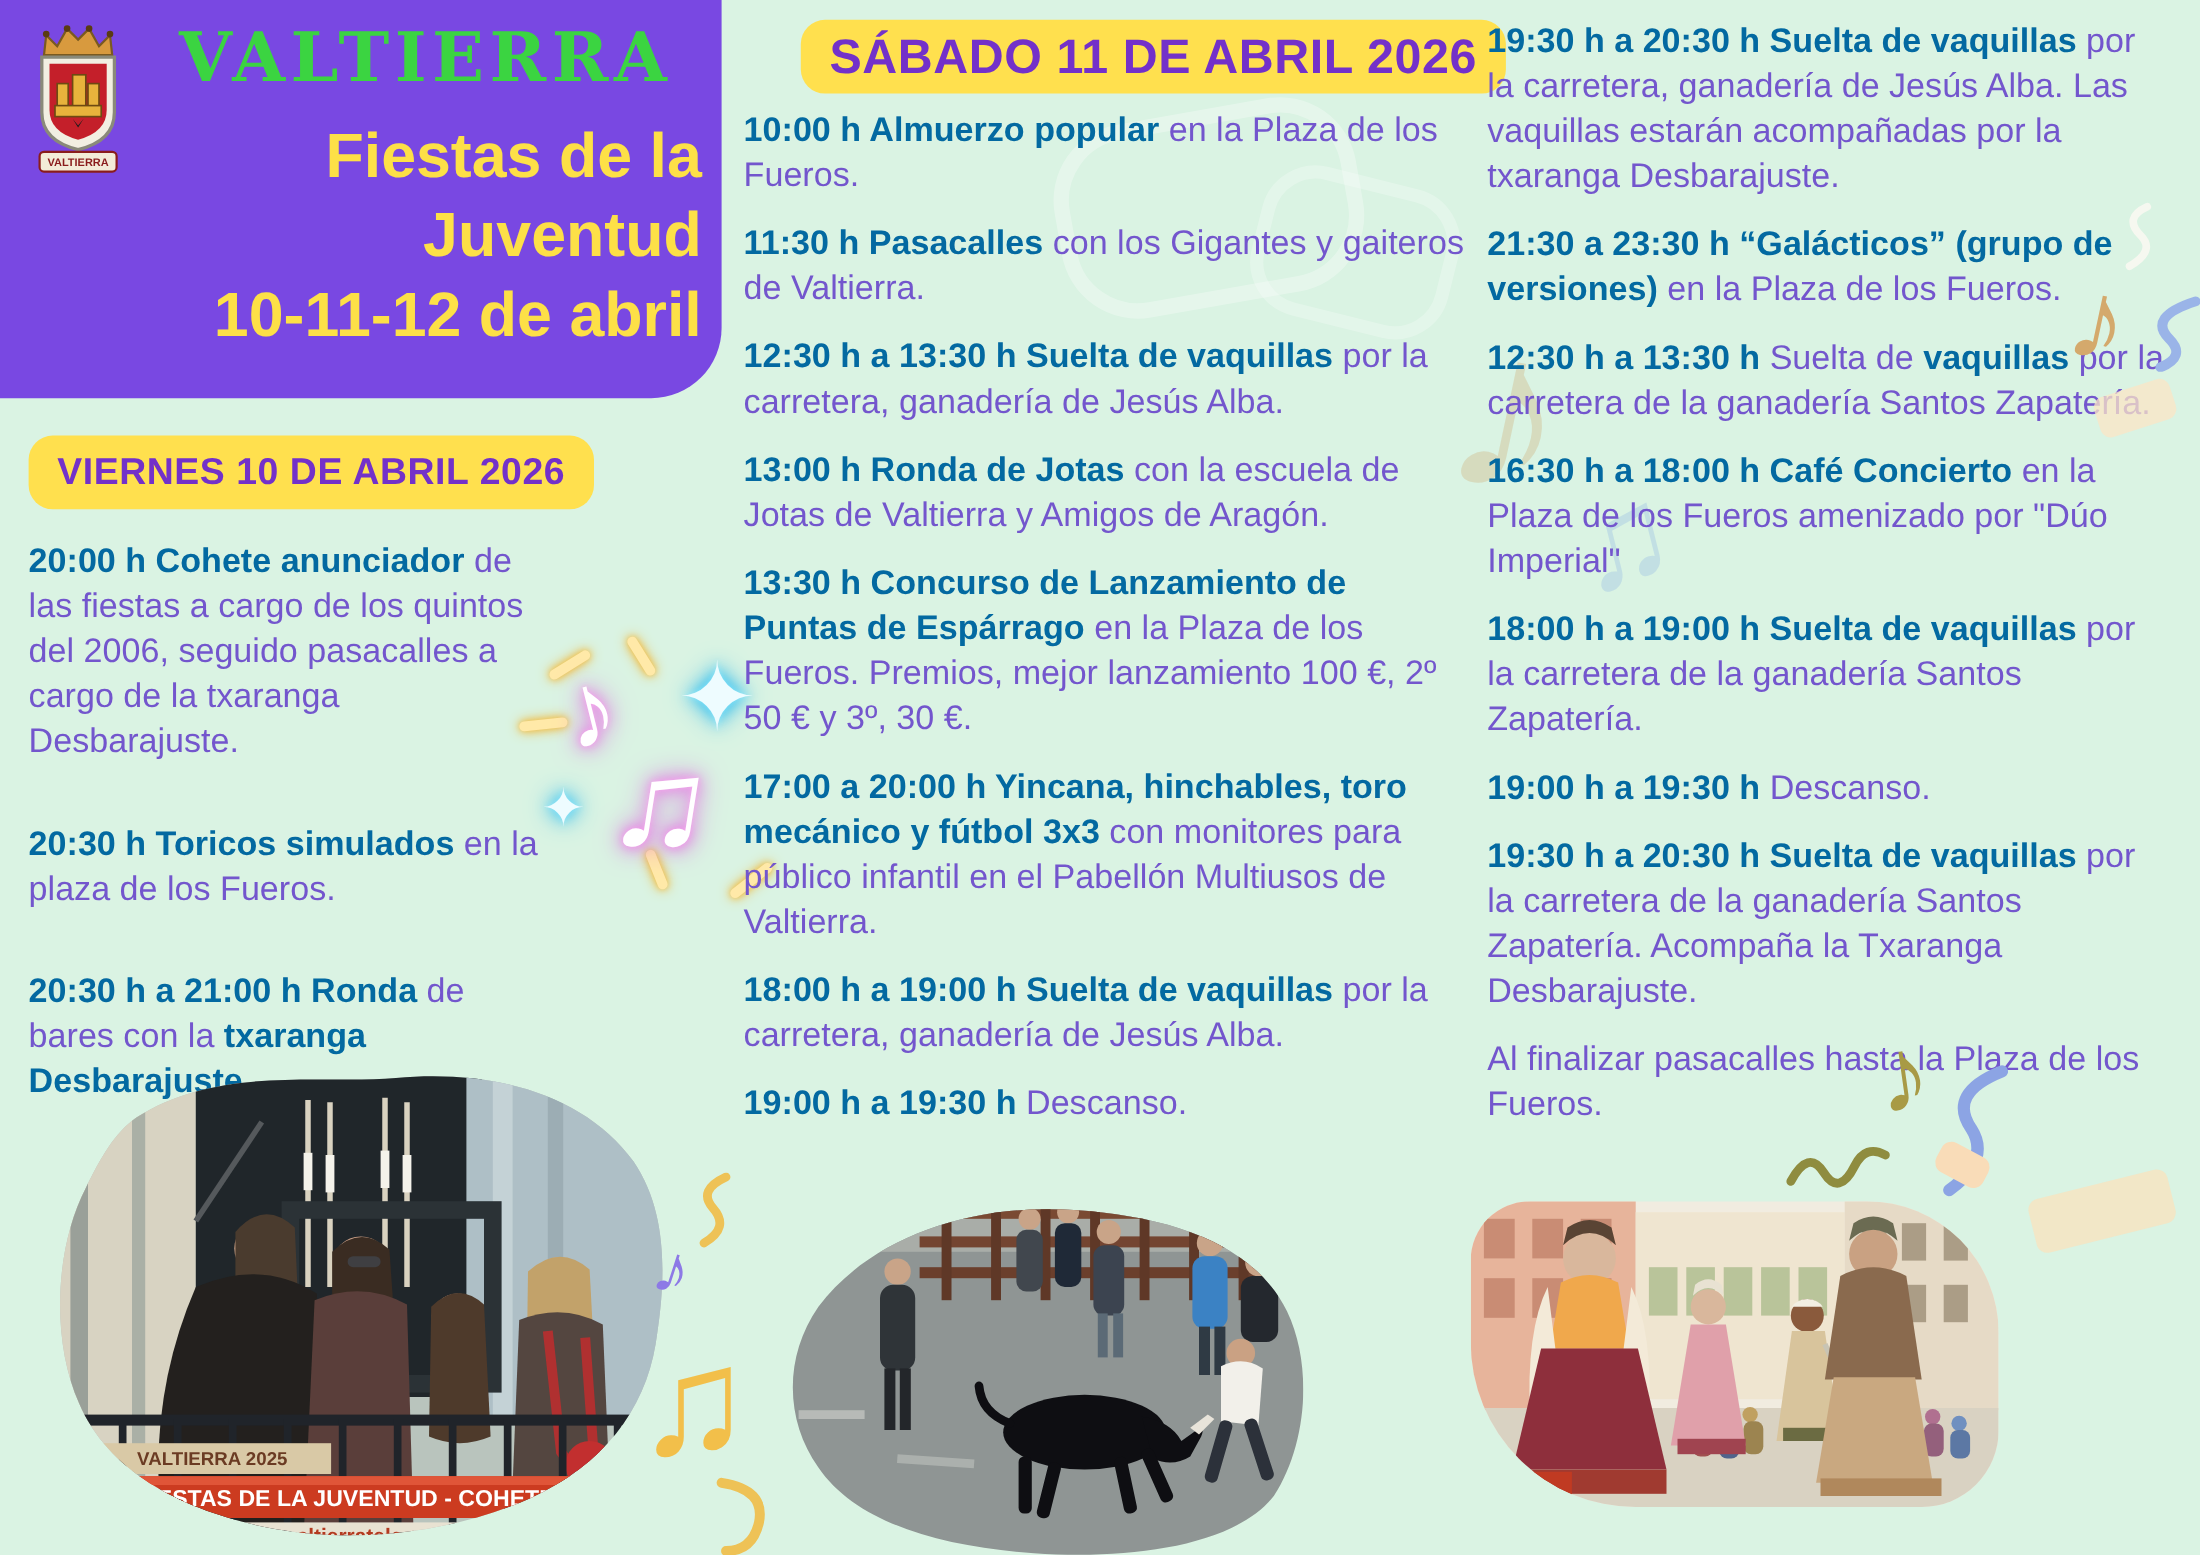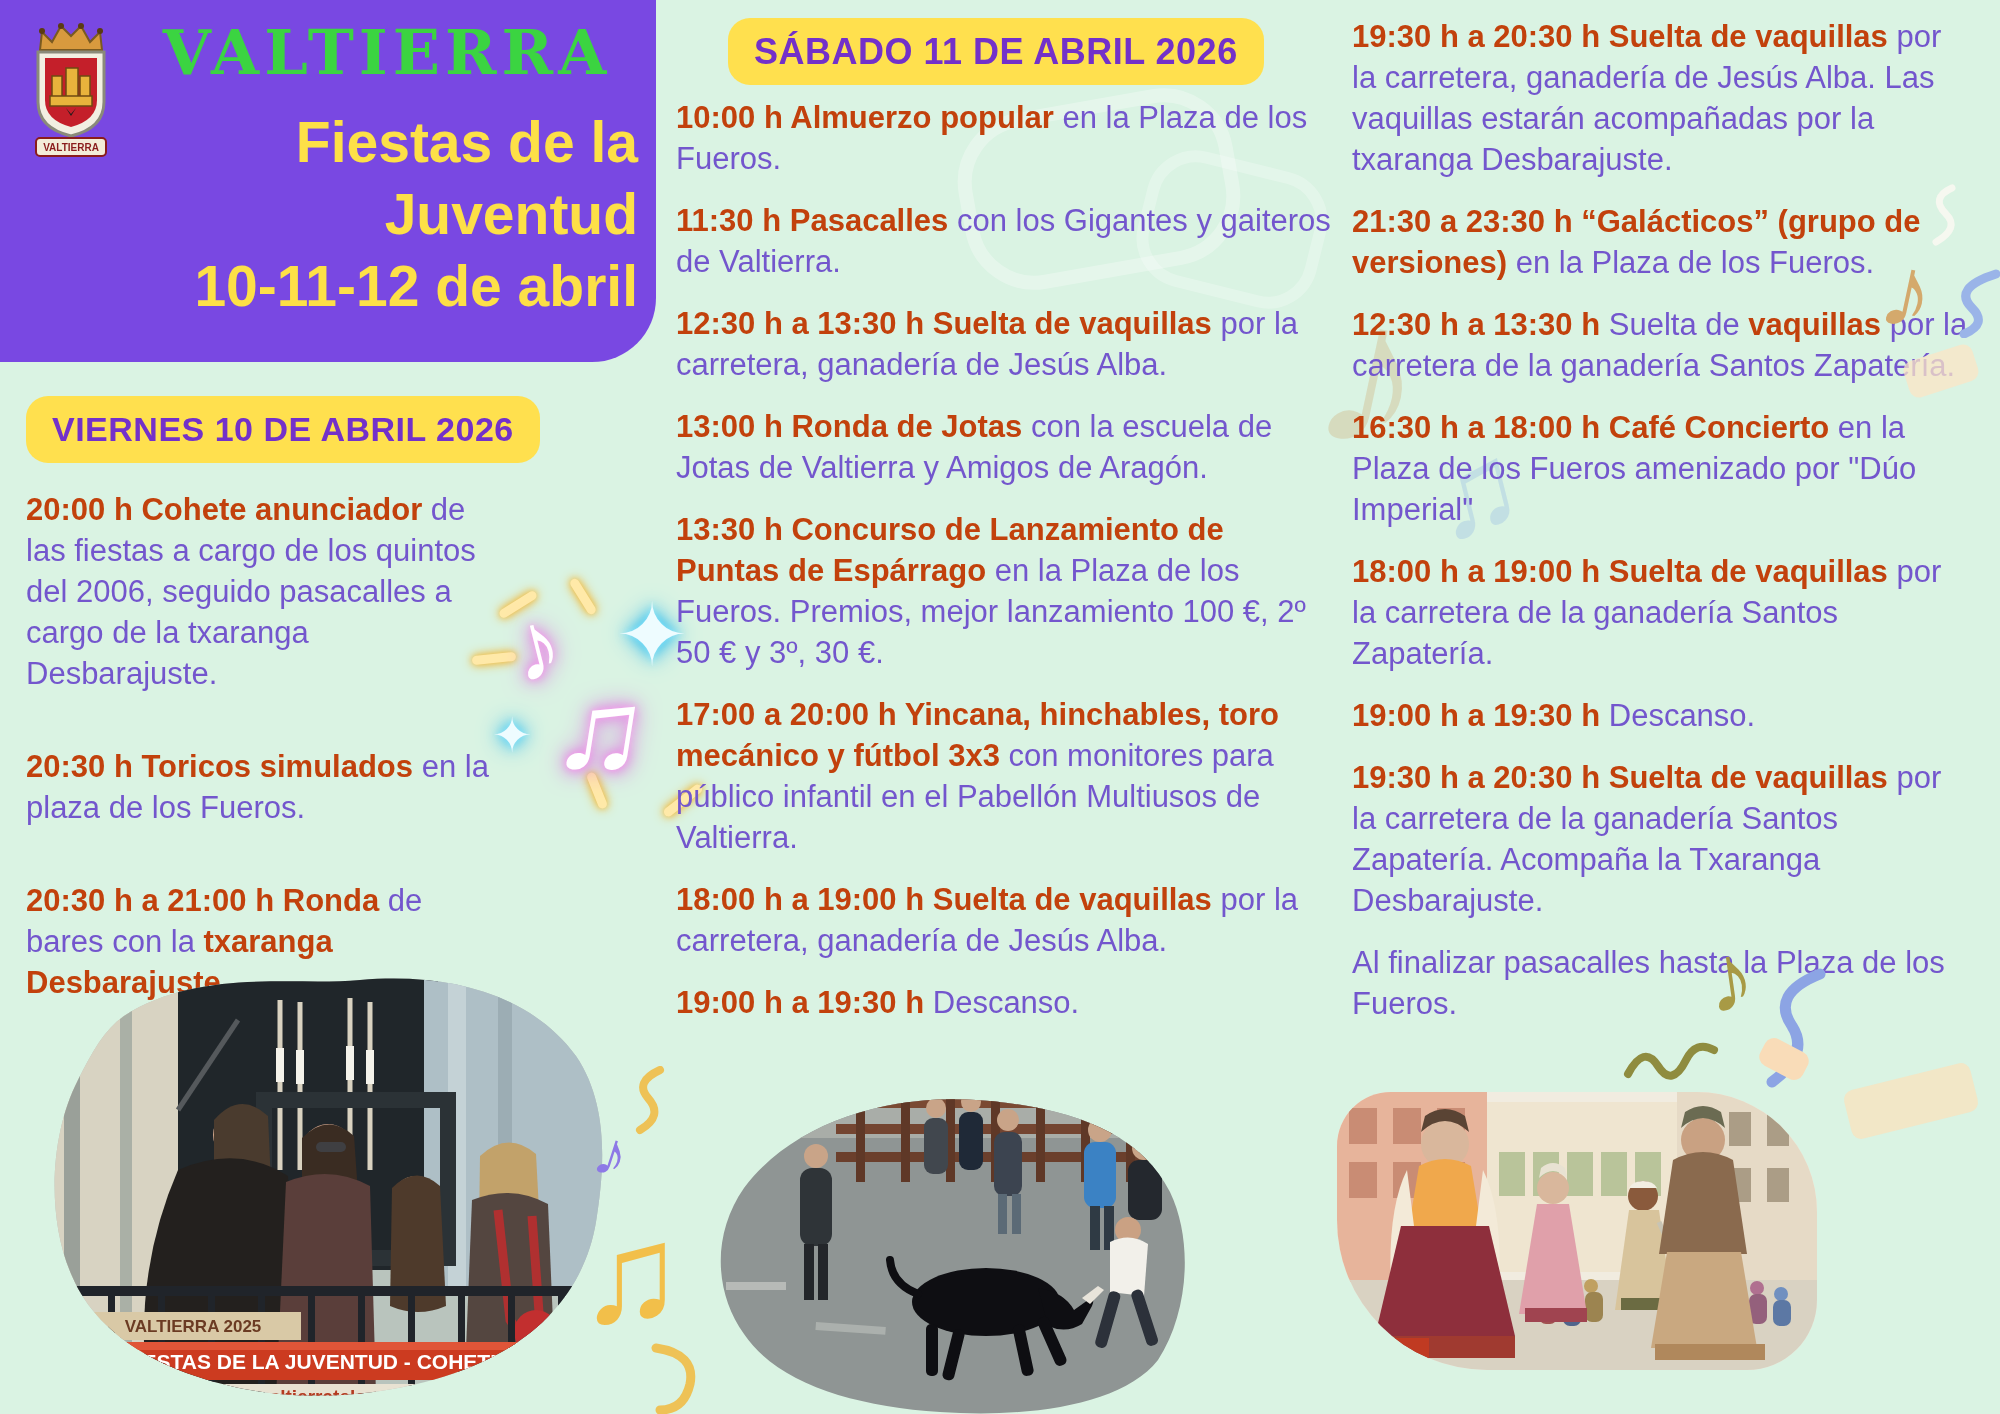--- a/index.html
+++ b/index.html
@@ -8,22 +8,22 @@
   .abs{position:absolute;}
   
   .purple-block{left:0;top:0;width:656px;height:362px;background:#7948e2;border-radius:0 0 64px 0;}
   .town-title{left:132px;top:16px;width:510px;text-align:center;font-family:"DejaVu Serif",serif;
     font-weight:bold;font-size:62px;letter-spacing:5px;color:#3bd441;}
   .main-title{left:18px;top:106px;width:620px;text-align:right;color:#fde047;
     font-size:57px;line-height:72px;font-weight:bold;}
   
   .col{line-height:41px;font-size:31px;color:#7356cd;}
   .col p{margin:0 0 21px 0;}
-  .col p strong{color:#c2410c;font-weight:bold;}
-  .pill{display:inline-block;background:#ffe04e;color:#7331c9;font-weight:bold;font-size:36px;
+  .col p strong{color:#0369a1;font-weight:bold;}
+  .pill{display:inline-block;background:#ffe04e;color:#7331c9;font-weight:bold;font-size:44px;
     padding:13px 26px;border-radius:22px;letter-spacing:0.5px;white-space:nowrap;}
   .col-left{left:26px;top:396px;width:472px;}
   .col-left p{margin-bottom:52px;}
   .col-left .pill{margin-bottom:26px;}
   .col-mid{left:676px;top:18px;width:658px;}
   .col-mid .pill{margin-left:52px;margin-bottom:12px;}
   .col-right{left:1352px;top:16px;width:620px;}
   .col-right .pill{margin:14px 0 14px 12px;}
   
   .note{position:absolute;line-height:1;user-select:none;}

